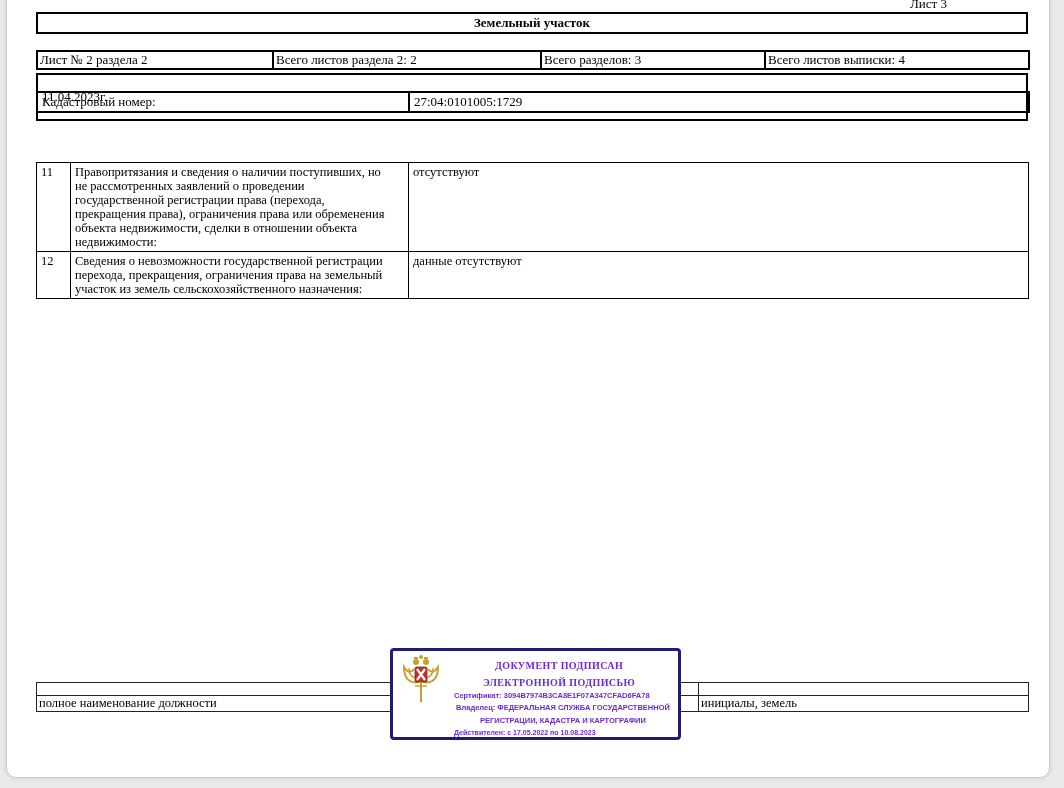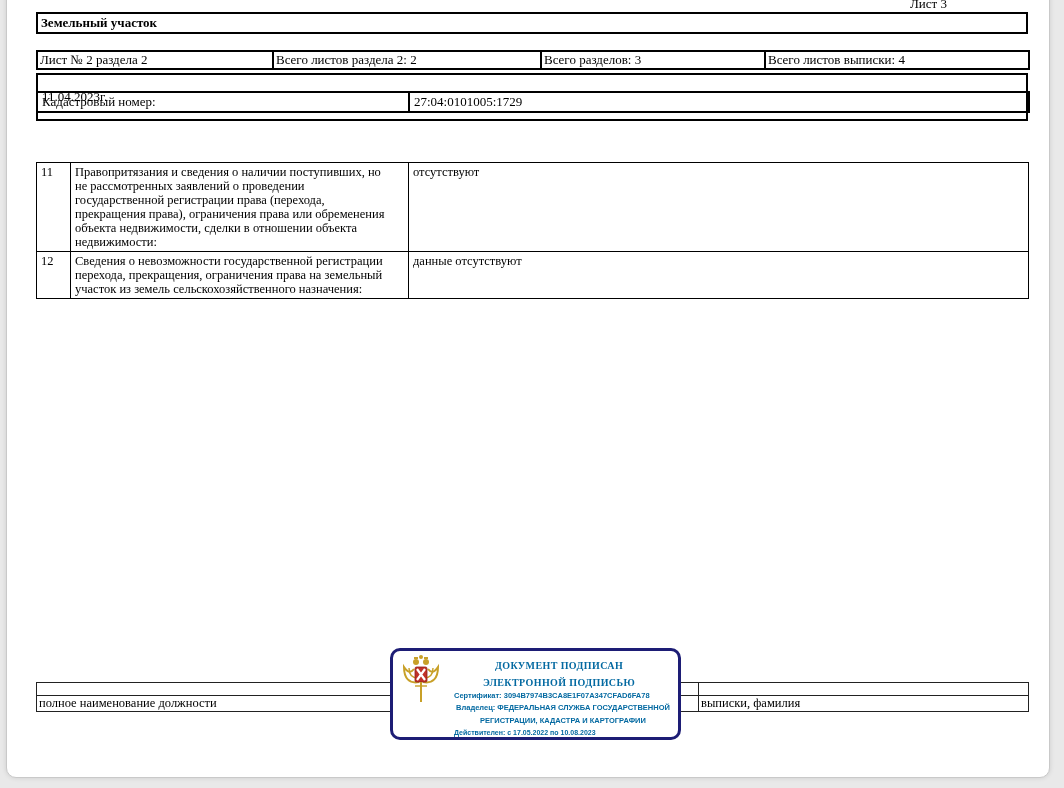--- a/index.html
+++ b/index.html
@@ -24,22 +24,23 @@
     top: -4px; left: 910px;
     font-size: 13px;
   }
   table { border-collapse: collapse; table-layout: fixed; }
   td { overflow: hidden; }
 
   
   #header-table { top: 12px; left: 36px; width: 992px; }
   #header-table td {
     border: 2px solid #000;
+    text-align: center;
     font-size: 13px;
-    height: 14px; padding: 1px 3px;
+    height: 14px; padding: 1px 18px;
   }
   #header-table .bold { font-weight: bold; }
 
   
   #meta-table { top: 50px; left: 36px; width: 992px; }
   #meta-table td {
     border: 2px solid #000;
     text-align: left;
     font-size: 13px;
     height: 16px; padding: 0 2px;
@@ -81,23 +82,23 @@
   #sig-table tr.empty td { height: 12px; }
   #sig-table tr.labels td { height: 14px; }
 
   
   #stamp {
     top: 648px; left: 390px;
     width: 291px; height: 92px;
     box-sizing: border-box;
     background: #fff;
     border: 3px solid #1d1d75;
-    border-radius: 10px;
+    border-radius: 4px;
     z-index: 5;
-    color: #0369a1;
+    color: #6d28d9;
   }
   #stamp .title {
     position: absolute;
     left: 52px; width: 228px;
     text-align: center;
     font-weight: bold;
     font-size: 10px;
     letter-spacing: .4px;
     font-family: "Liberation Serif", serif;
   }
@@ -206,21 +207,21 @@
     </colgroup>
   <tbody>
       <tr class="empty">
     <td></td>
     <td></td>
     <td></td>
   </tr>
   <tr class="labels">
     <td>полное наименование должности</td>
     <td></td>
-    <td>выписки, фамилия</td>
+    <td>инициалы, земель</td>
   </tr>
 </tbody>
   </table>
 
 <div id="stamp" class="abs">
   <svg id="stamp-emblem" width="40" height="50" viewBox="0 0 40 50">
 
     <path d="M18 28 C8 30 3 24 3 13 C7 19 10 19 13 15" fill="none" stroke="#c8a028" stroke-width="2"></path>
     <path d="M22 28 C32 30 37 24 37 13 C33 19 30 19 27 15" fill="none" stroke="#c8a028" stroke-width="2"></path>
     <path d="M17 24 C11 24 8 20 8 14" fill="none" stroke="#c8a028" stroke-width="1.4"></path>

